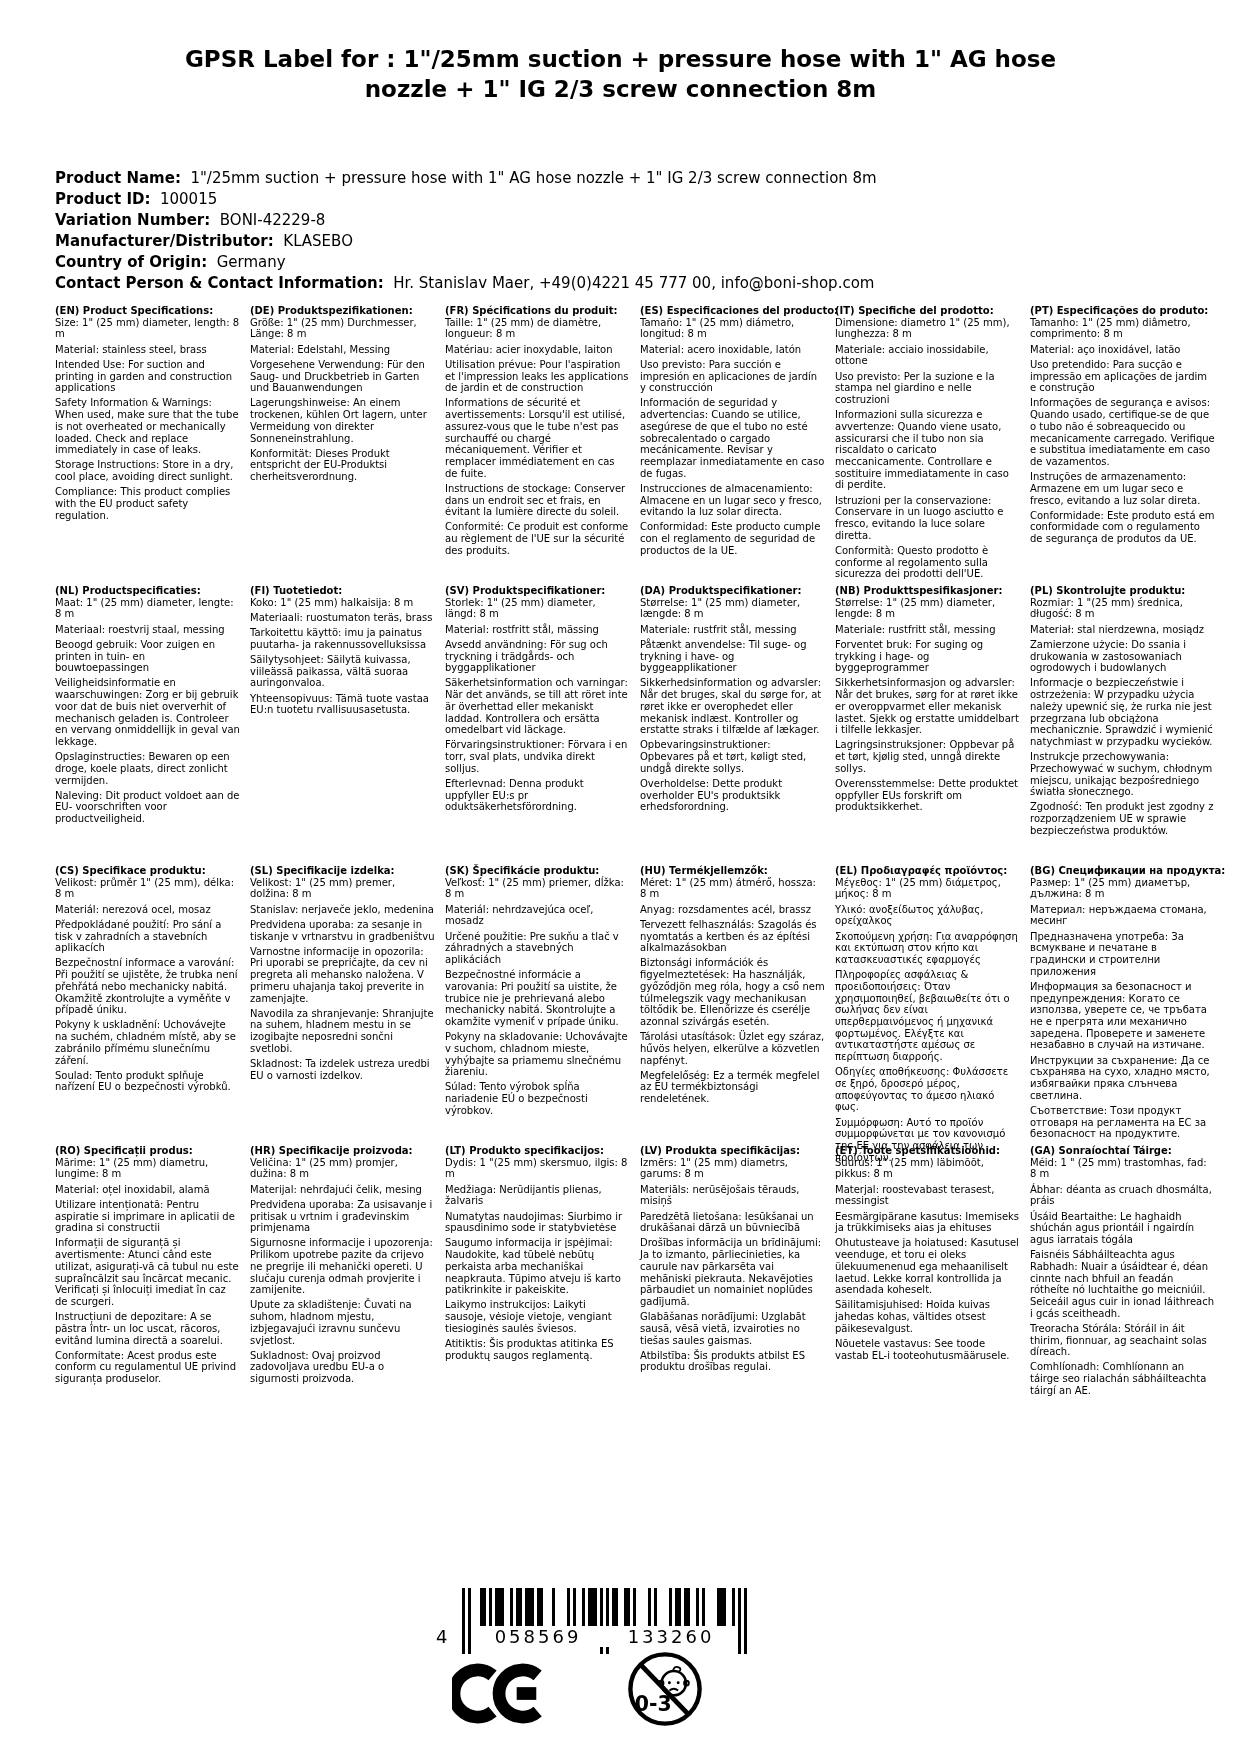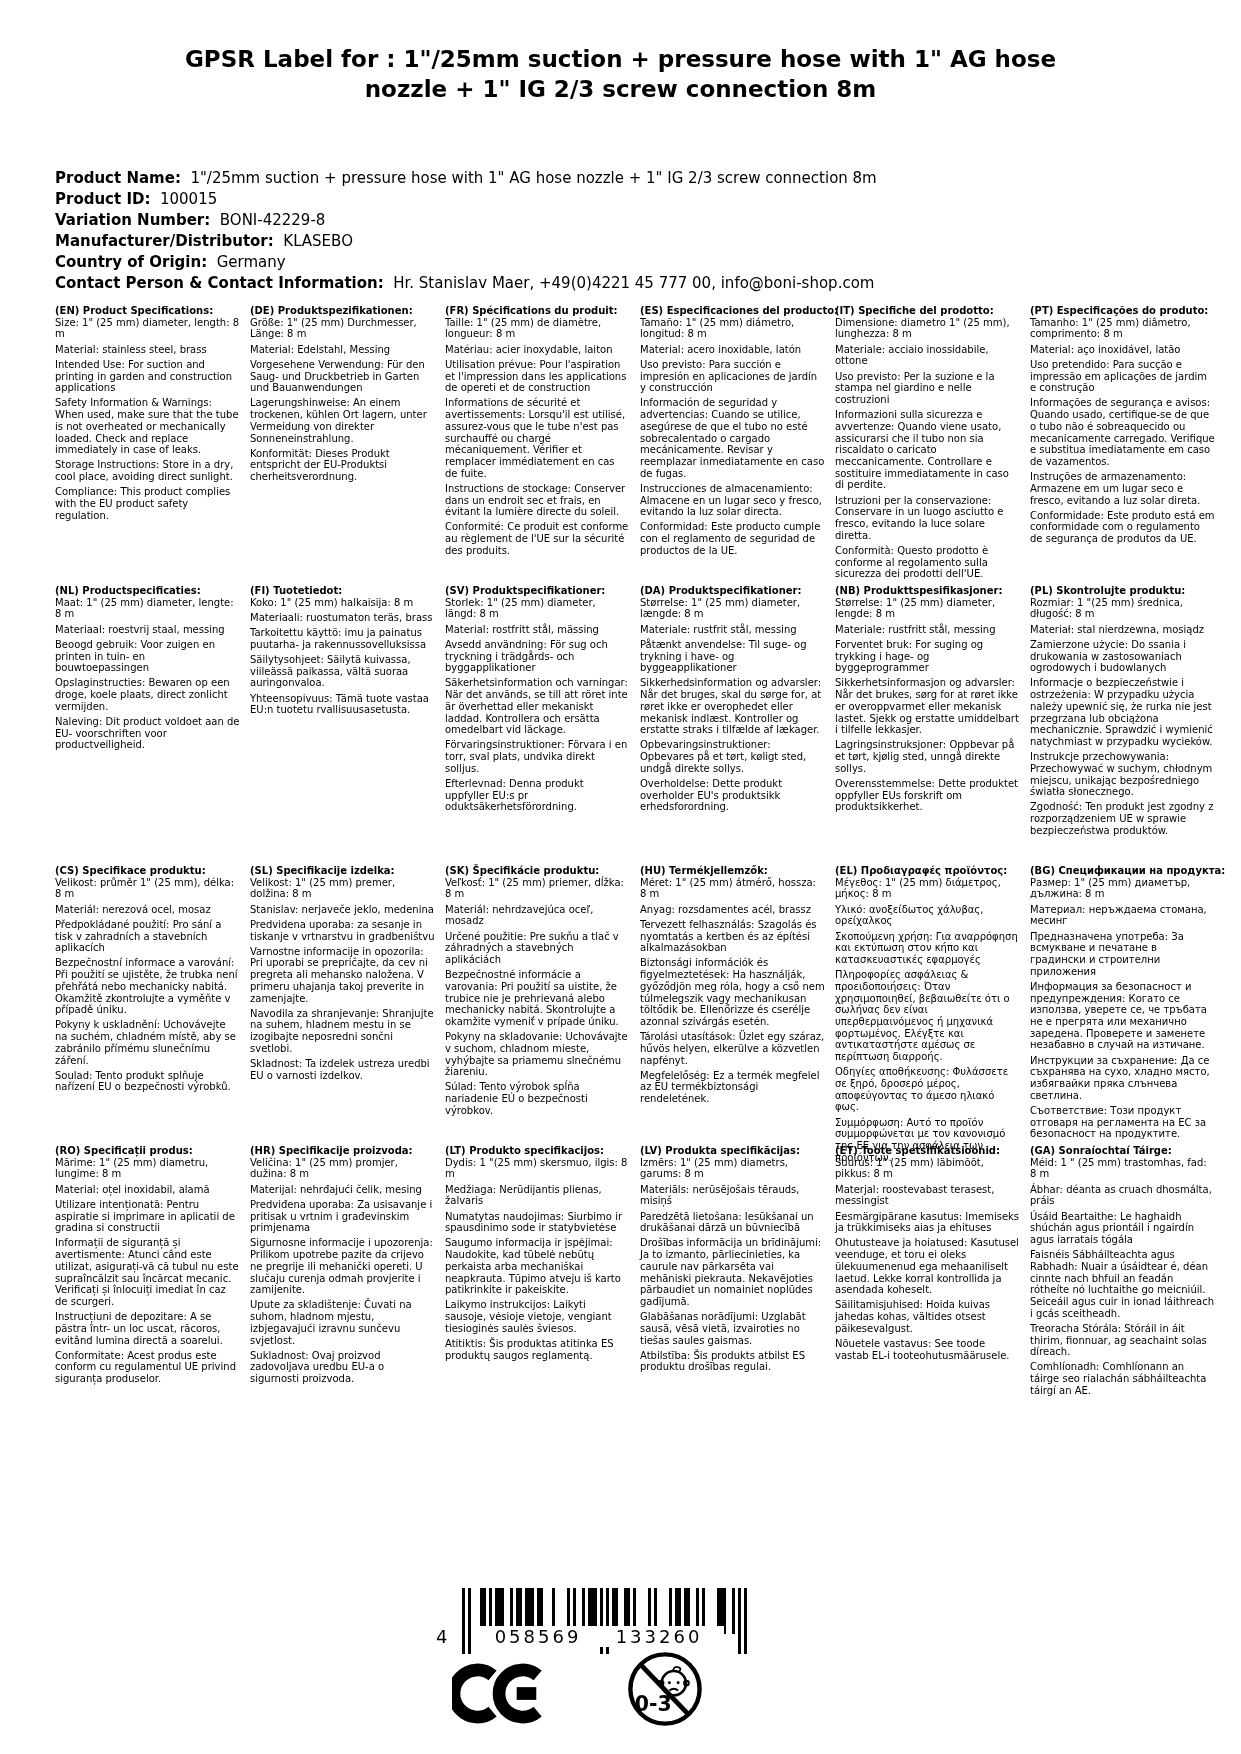--- a/index.html
+++ b/index.html
@@ -30,21 +30,21 @@
   .bars{display:flex;align-items:flex-start;height:66px;}
   .bars div{width:3px;}
   .bc-first{
     position:absolute;left:-26px;top:38px;font-size:18px;
   }
   .bc-num{
     position:absolute;top:38px;font-size:18px;letter-spacing:3px;
     background:#fff;text-align:center;padding:0 2px;
   }
   .bc-g1{left:11px;width:126px;}
-  .bc-g2{left:132px;width:126px;}
+  .bc-g2{left:144px;width:126px;}
   .ce-mark{position:absolute;top:1662px;left:452px;}
   .age-mark{position:absolute;top:1650px;left:626px;}
 </style>
 </head>
 <body>
 
 <div>
 
   <h1 class="title">GPSR Label for : 1"/25mm suction + pressure hose with 1" AG hose nozzle + 1" IG 2/3 screw connection 8m</h1>
 
@@ -72,21 +72,21 @@
         <p>Größe: 1" (25 mm) Durchmesser, Länge: 8 m</p>
         <p>Material: Edelstahl, Messing</p>
         <p>Vorgesehene Verwendung: Für den Saug- und Druckbetrieb in Garten und Bauanwendungen</p>
         <p>Lagerungshinweise: An einem trockenen, kühlen Ort lagern, unter Vermeidung von direkter Sonneneinstrahlung.</p>
         <p>Konformität: Dieses Produkt entspricht der EU-Produktsi cherheitsverordnung.</p>
       </div>
       <div class="block">
         <div class="block-h">(FR) Spécifications du produit:</div>
         <p>Taille: 1" (25 mm) de diamètre, longueur: 8 m</p>
         <p>Matériau: acier inoxydable, laiton</p>
-        <p>Utilisation prévue: Pour l'aspiration et l'impression dans les applications de opereti et de construction</p>
+        <p>Utilisation prévue: Pour l'aspiration et l'impression leaks les applications de jardin et de construction</p>
         <p>Informations de sécurité et avertissements: Lorsqu'il est utilisé, assurez-vous que le tube n'est pas surchauffé ou chargé mécaniquement. Vérifier et remplacer immédiatement en cas de fuite.</p>
         <p>Instructions de stockage: Conserver dans un endroit sec et frais, en évitant la lumière directe du soleil.</p>
         <p>Conformité: Ce produit est conforme au règlement de l'UE sur la sécurité des produits.</p>
       </div>
       <div class="block">
         <div class="block-h">(ES) Especificaciones del producto:</div>
         <p>Tamaño: 1" (25 mm) diámetro, longitud: 8 m</p>
         <p>Material: acero inoxidable, latón</p>
         <p>Uso previsto: Para succión e impresión en aplicaciones de jardín y construcción</p>
         <p>Información de seguridad y advertencias: Cuando se utilice, asegúrese de que el tubo no esté sobrecalentado o cargado mecánicamente. Revisar y reemplazar inmediatamente en caso de fugas.</p>
@@ -109,20 +109,21 @@
         <p>Uso pretendido: Para sucção e impressão em aplicações de jardim e construção</p>
         <p>Informações de segurança e avisos: Quando usado, certifique-se de que o tubo não é sobreaquecido ou mecanicamente carregado. Verifique e substitua imediatamente em caso de vazamentos.</p>
         <p>Instruções de armazenamento: Armazene em um lugar seco e fresco, evitando a luz solar direta.</p>
         <p>Conformidade: Este produto está em conformidade com o regulamento de segurança de produtos da UE.</p>
       </div>
       <div class="block">
         <div class="block-h">(NL) Productspecificaties:</div>
         <p>Maat: 1" (25 mm) diameter, lengte: 8 m</p>
         <p>Materiaal: roestvrij staal, messing</p>
         <p>Beoogd gebruik: Voor zuigen en printen in tuin- en bouwtoepassingen</p>
+        <p>Veiligheidsinformatie en waarschuwingen: Zorg er bij gebruik voor dat de buis niet oververhit of mechanisch geladen is. Controleer en vervang onmiddellijk in geval van lekkage.</p>
         <p>Opslaginstructies: Bewaren op een droge, koele plaats, direct zonlicht vermijden.</p>
         <p>Naleving: Dit product voldoet aan de EU- voorschriften voor productveiligheid.</p>
       </div>
       <div class="block">
         <div class="block-h">(FI) Tuotetiedot:</div>
         <p>Koko: 1" (25 mm) halkaisija: 8 m</p>
         <p>Materiaali: ruostumaton teräs, brass</p>
         <p>Tarkoitettu käyttö: imu ja painatus puutarha- ja rakennussovelluksissa</p>
         <p>Säilytysohjeet: Säilytä kuivassa, viileässä paikassa, vältä suoraa auringonvaloa.</p>
         <p>Yhteensopivuus: Tämä tuote vastaa EU:n tuotetu rvallisuusasetusta.</p>

